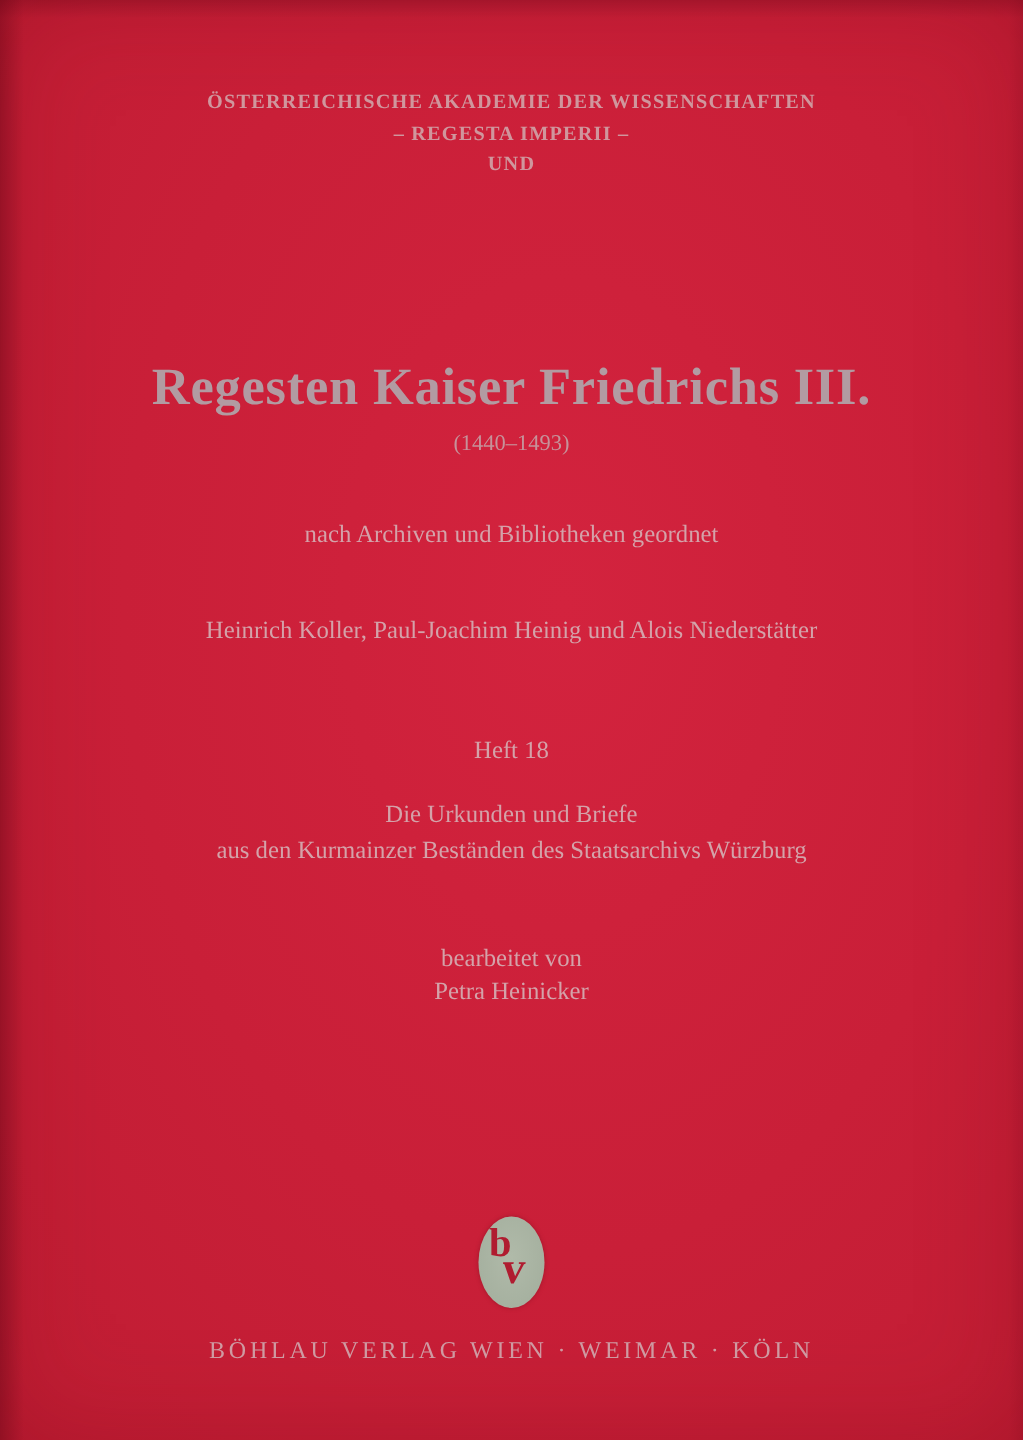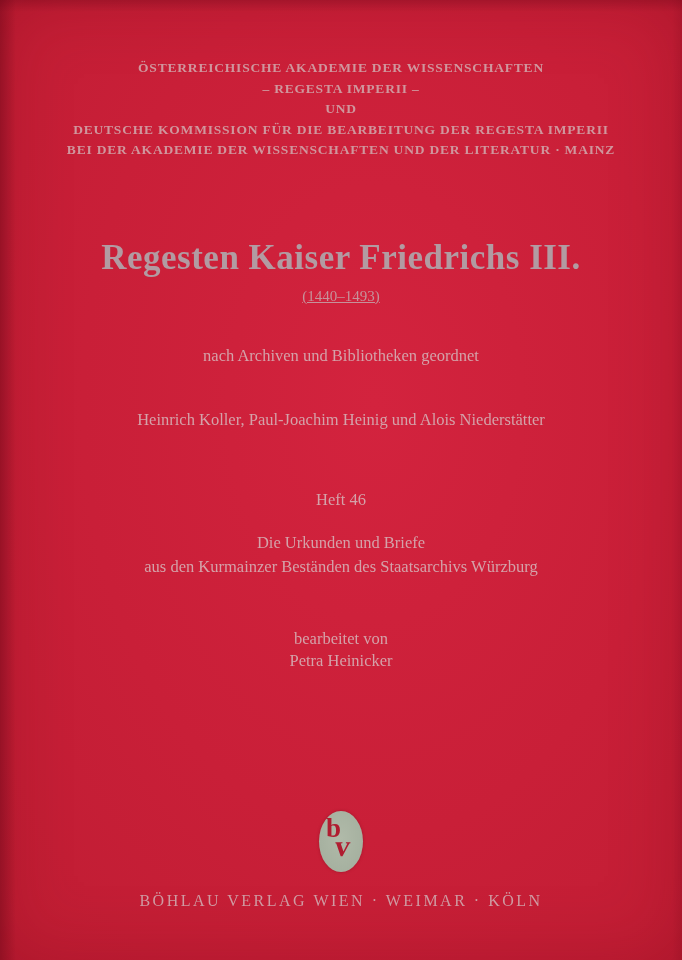--- a/index.html
+++ b/index.html
@@ -40,21 +40,20 @@
   }
   .title-main {
     font-weight: bold;
     font-size: 35px;
     letter-spacing: 0.5px;
     color: #b29ba2;
   }
   .title-dates {
     font-size: 15px;
     color: #c6929a;
-    text-decoration: underline;
   }
   .body-line {
     font-size: 16.5px;
     color: #d4a2a9;
   }
   .publisher-line {
     font-weight: normal;
     font-size: 16px;
     letter-spacing: 2.5px;
     color: #cf9aa2;
@@ -91,31 +90,29 @@
 </style>
 </head>
 <body>
 
 <div class="cover">
   <div class="content">
 
     <div class="line hdr" style="top:60px">ÖSTERREICHISCHE AKADEMIE DER WISSENSCHAFTEN</div>
     <div class="line hdr" style="top:81px">– REGESTA IMPERII –</div>
     <div class="line hdr" style="top:101px">UND</div>
-    <div class="line hdr" style="top:122px">DEUTSCHE KOMMISSION FÜR DIE BEARBEITUNG DER REGESTA IMPERII</div>
-    <div class="line hdr" style="top:142px">BEI DER AKADEMIE DER WISSENSCHAFTEN UND DER LITERATUR · MAINZ</div>
 
     <div class="line title-main" style="top:238px">Regesten Kaiser Friedrichs III.</div>
     <div class="line title-dates" style="top:288px">(1440–1493)</div>
 
     <div class="line body-line" style="top:346px">nach Archiven und Bibliotheken geordnet</div>
 
     <div class="line body-line" style="top:410px">Heinrich Koller, Paul-Joachim Heinig und Alois Niederstätter</div>
 
-    <div class="line body-line" style="top:490px">Heft 46</div>
+    <div class="line body-line" style="top:490px">Heft 18</div>
 
     <div class="line body-line" style="top:557px">aus den Kurmainzer Beständen des Staatsarchivs Würzburg</div>
     <div class="line body-line" style="top:533px">Die Urkunden und Briefe</div>
 
     <div class="line body-line" style="top:629px">bearbeitet von</div>
     <div class="line body-line" style="top:651px">Petra Heinicker</div>
 
     <div class="logo">
       <span class="letter-b">b</span>
       <span class="letter-v">v</span>

